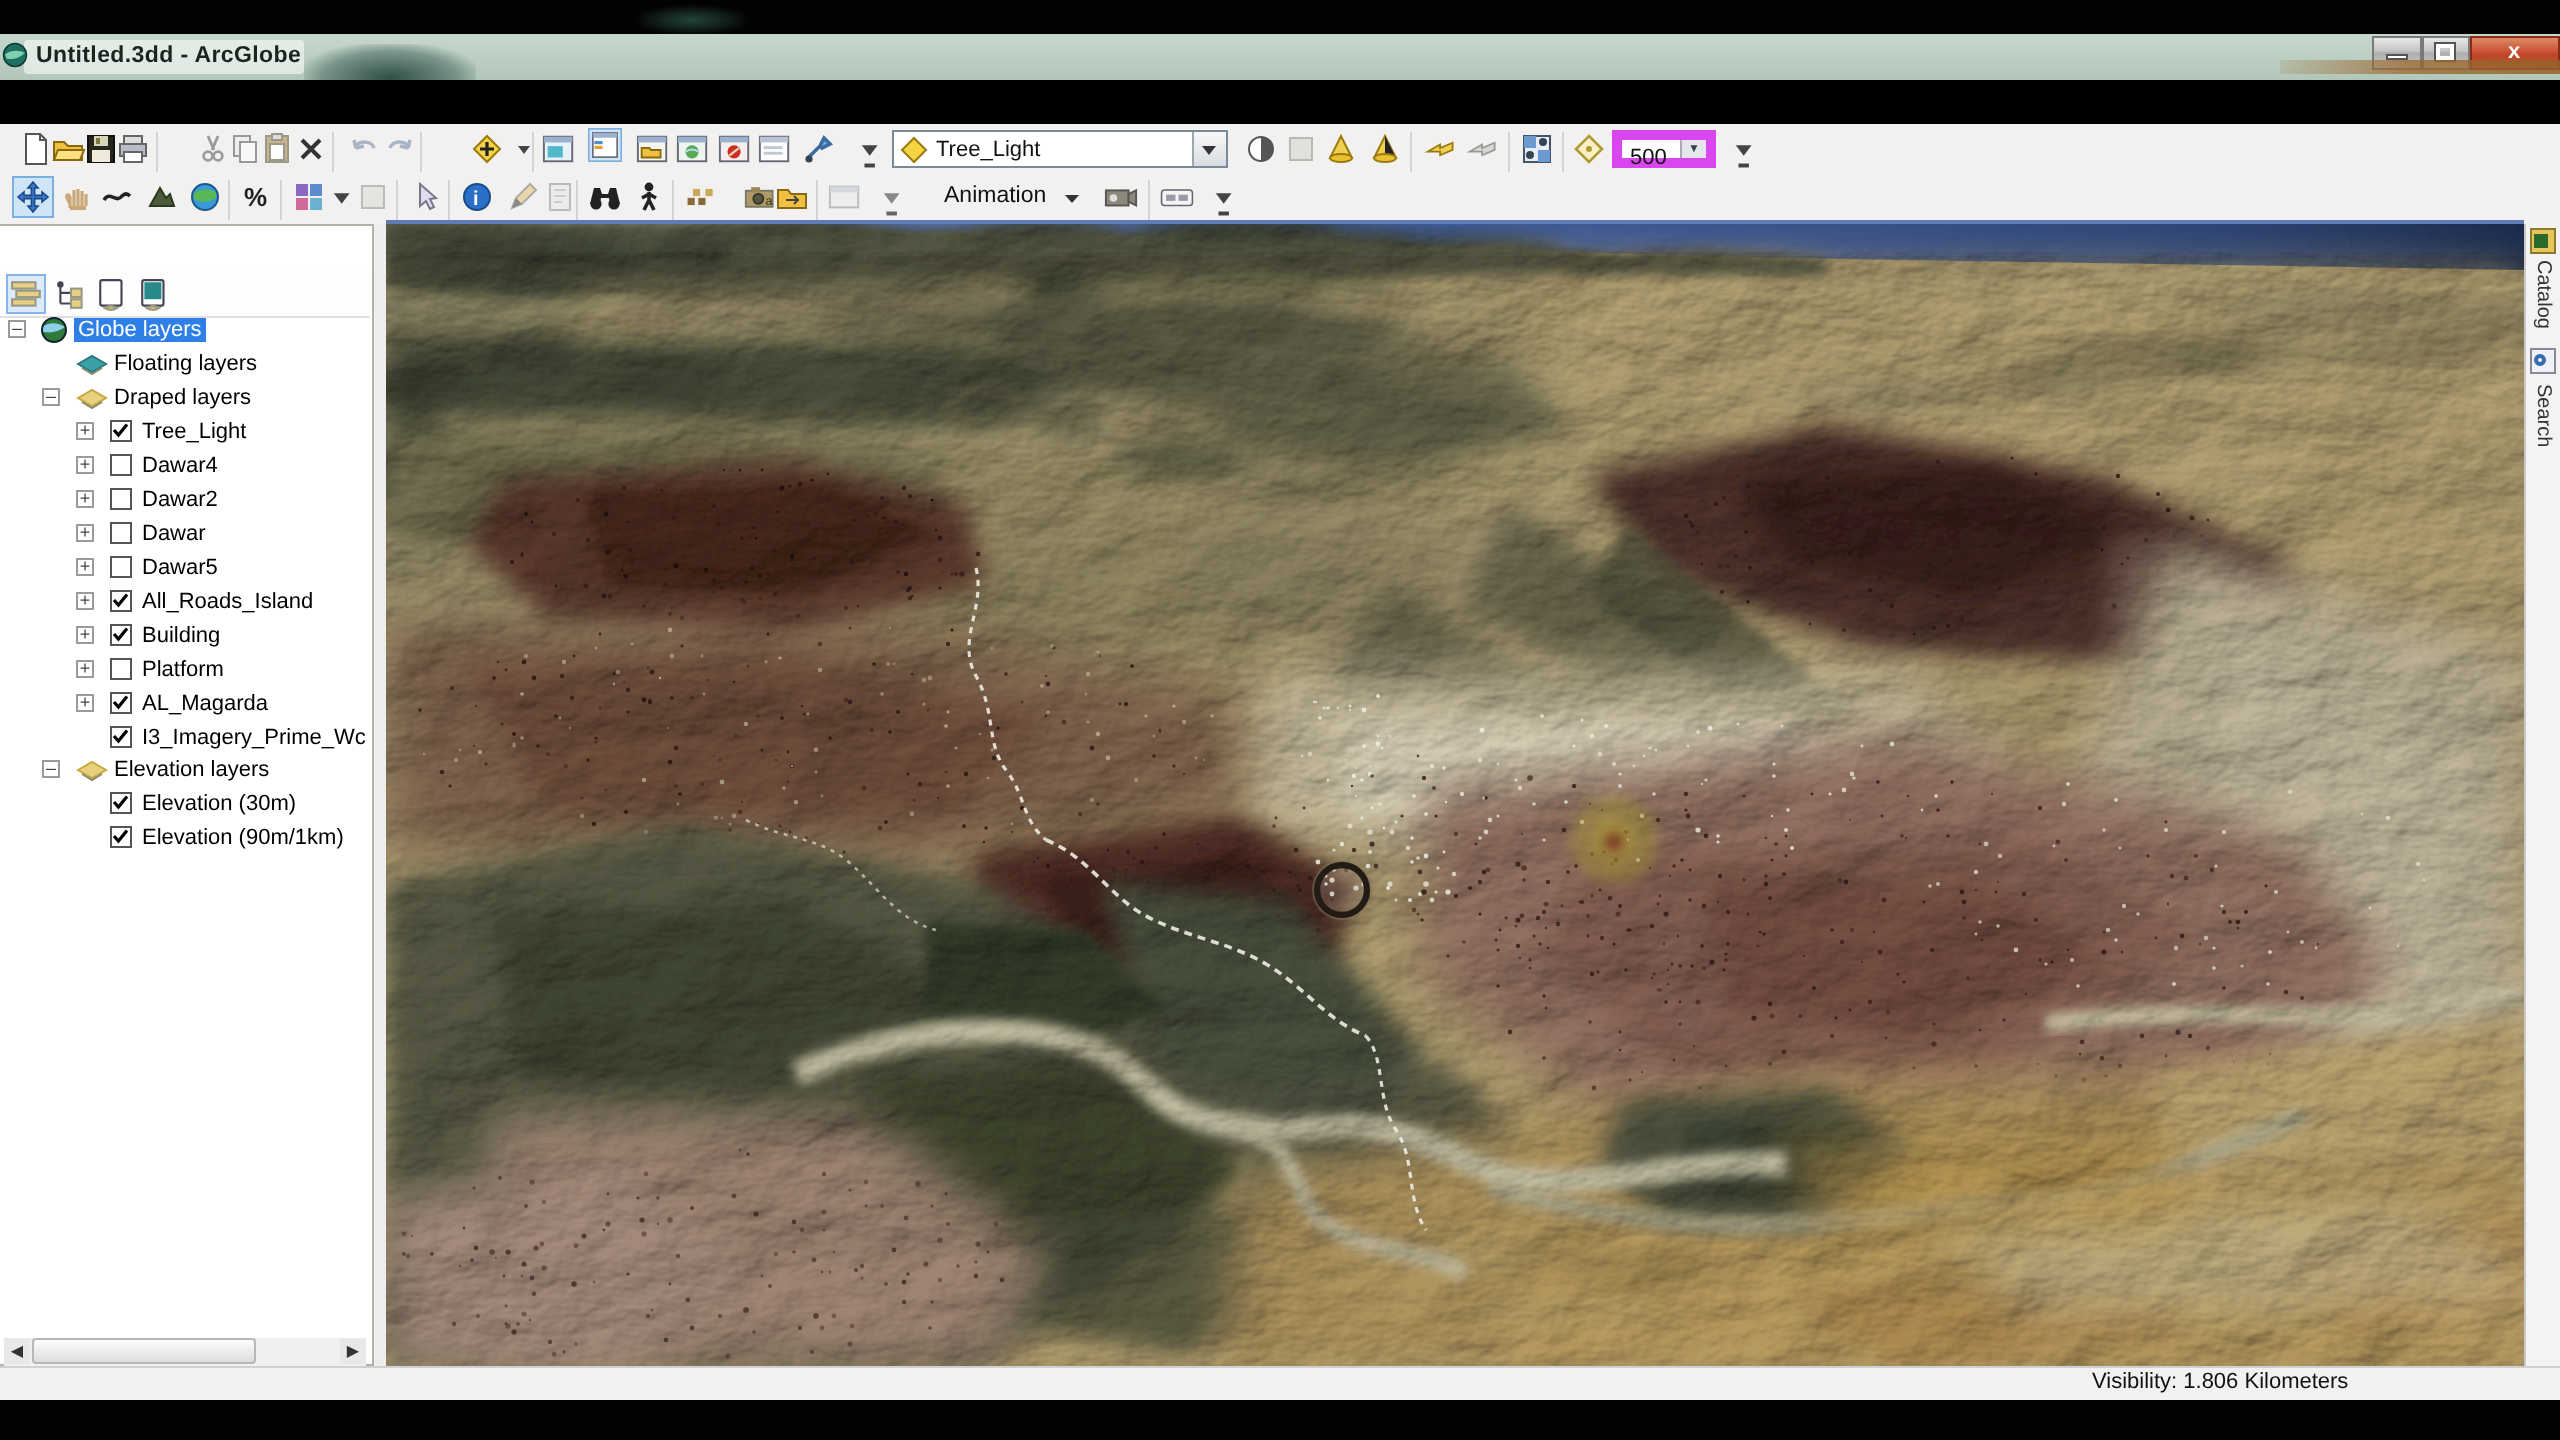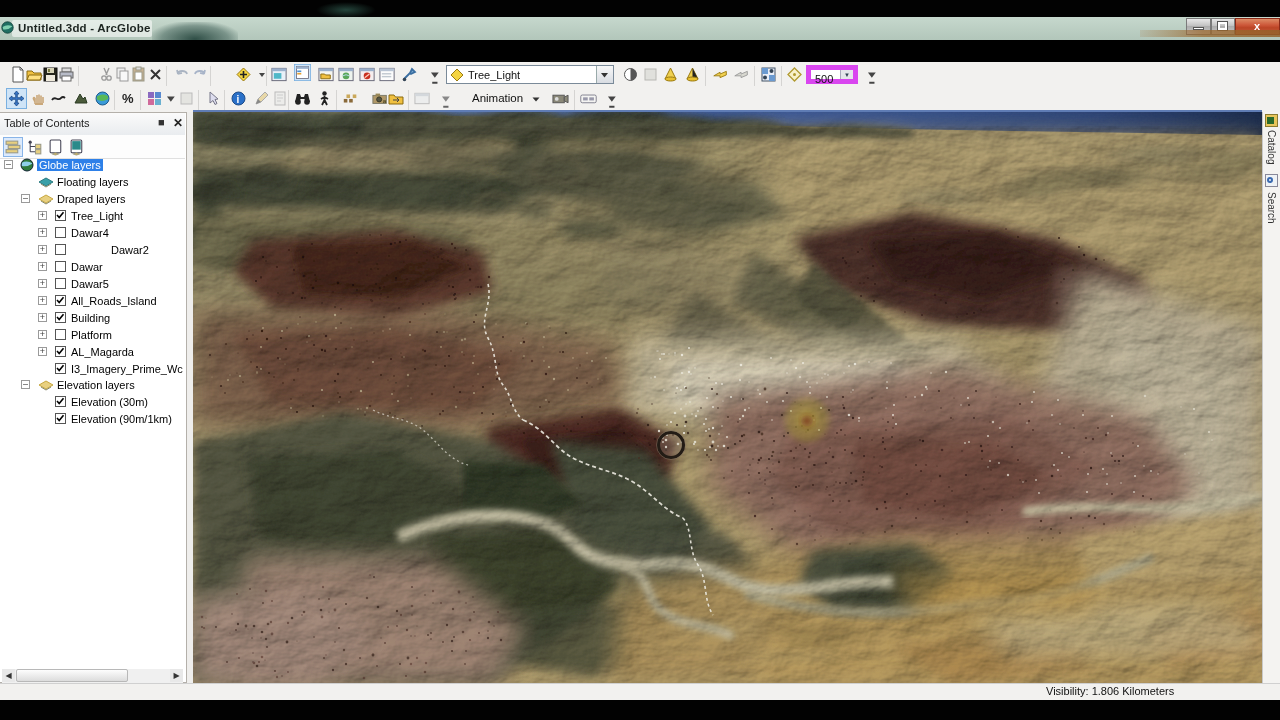--- a/index.html
+++ b/index.html
@@ -316,25 +316,20 @@
         <rect x="4" y="7" width="6" height="4" fill="#99a"></rect>
         <rect x="12" y="7" width="6" height="4" fill="#99a"></rect>
       </svg>
       <svg class="ticon" style="left:604px;top:94px;" width="9" height="13" viewBox="0 0 9 13">
         <path d="M1,2 L7,2 L4,6 Z" fill="#444"></path>
         <rect x="2" y="9" width="4" height="1.5" fill="#444"></rect>
       </svg>
     </div>
 
   <div class="abs" id="toc">
-    <div class="abs" id="tochead">
-        <span style="position:absolute;left:4px;top:4px;">Table of Contents</span>
-      <span style="position:absolute;left:158px;top:3px;font-size:11px;color:#333;">■</span>
-      <span style="position:absolute;left:173px;top:3px;font-size:12px;color:#222;font-weight:bold;">✕</span>
-    </div>
     <div class="abs" id="tocicons">
         <div class="abs" style="left:3px;top:2px;width:20px;height:20px;background:#dceafc;border:1px solid #88b4e8;"></div>
         <svg class="ticon" style="left:5px;top:4px;" width="16" height="16" viewBox="0 0 16 16">
           <rect x="1" y="2" width="11" height="3" fill="#e8d080" stroke="#998"></rect>
           <rect x="3" y="6" width="11" height="3" fill="#e8d080" stroke="#998"></rect>
           <rect x="1" y="10" width="11" height="3" fill="#e8d080" stroke="#998"></rect>
         </svg>
         <svg class="ticon" style="left:27px;top:4px;" width="16" height="16" viewBox="0 0 16 16">
           <circle cx="3" cy="3" r="1.5" fill="#445"></circle>
           <path d="M3,4 L3,12 M3,7 L8,7 M3,12 L8,12" stroke="#445" fill="none"></path>
@@ -386,21 +381,21 @@
 <span class="lbl" style="left:71px;">Tree_Light</span>
 </div>
 <div class="trow" style="top:66px;">
 <span class="pm" style="left:38px;top:3px;">+</span>
 <span class="cb" style="left:55px;"></span>
 <span class="lbl" style="left:71px;">Dawar4</span>
 </div>
 <div class="trow" style="top:83px;">
 <span class="pm" style="left:38px;top:3px;">+</span>
 <span class="cb" style="left:55px;"></span>
-<span class="lbl" style="left:71px;margin-left:40px;">Dawar2</span>
+<span class="lbl" style="left:71px;">Dawar2</span>
 </div>
 <div class="trow" style="top:100px;">
 <span class="pm" style="left:38px;top:3px;">+</span>
 <span class="cb" style="left:55px;"></span>
 <span class="lbl" style="left:71px;">Dawar</span>
 </div>
 <div class="trow" style="top:117px;">
 <span class="pm" style="left:38px;top:3px;">+</span>
 <span class="cb" style="left:55px;"></span>
 <span class="lbl" style="left:71px;">Dawar5</span>

